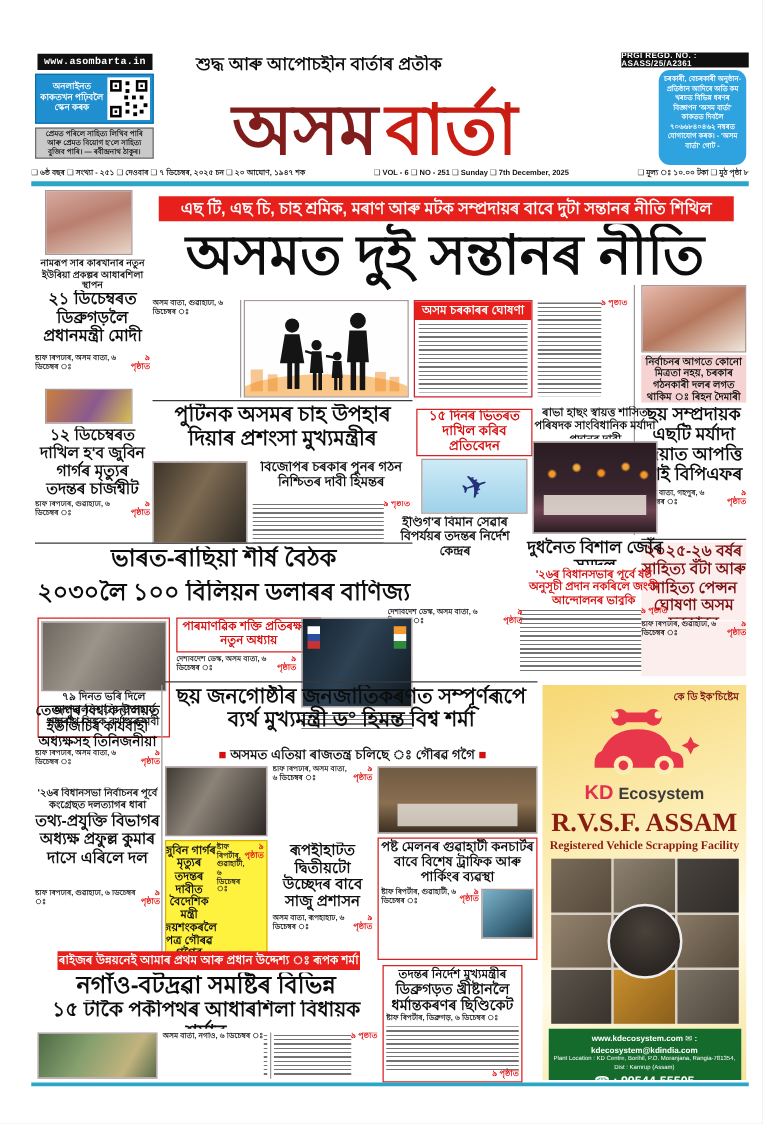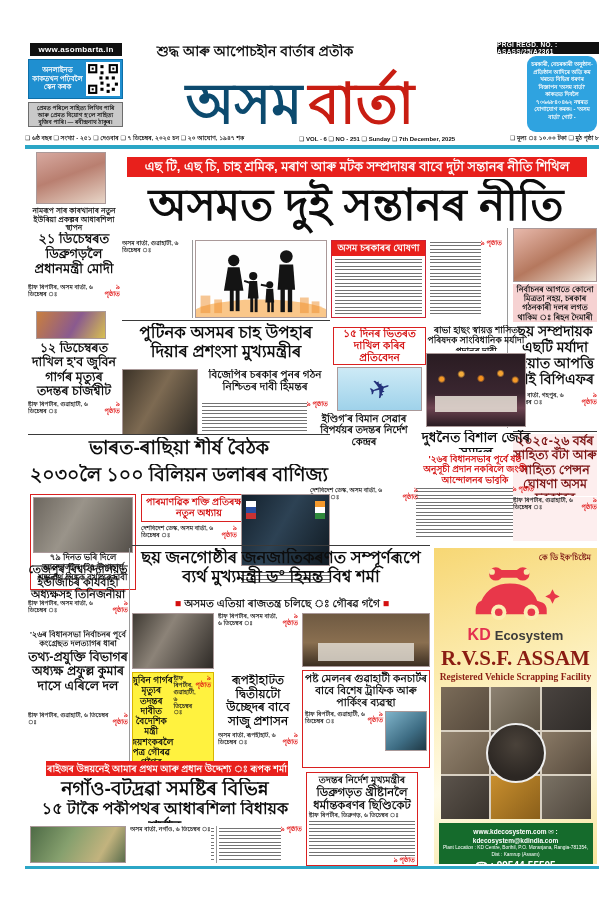--- a/index.html
+++ b/index.html
@@ -17,38 +17,38 @@
   .dl{font-weight:bold;font-size:6px;line-height:1.15;color:#1c1c1c;}
   .sim{flex:1;background:repeating-linear-gradient(to bottom,#3d3d3d 0,#3d3d3d 1px,transparent 1px,transparent 3.4px);opacity:.72;margin:2px 0 1px 0;}
   .jump{color:#e01212;font-weight:bold;font-size:6.5px;text-align:right;line-height:1;}
   .caption{font-weight:bold;text-align:center;line-height:1.15;color:#101010;}
   .boxed{border:1.5px solid #d92020;}
   .announce-hdr{background:#e8201c;color:#fff;font-weight:bold;font-size:9.5px;display:flex;align-items:center;justify-content:center;}
   .pinkbg{background:#f6d2d2;}
   .pinklite{background:#fdeeee;}
   .yellowbox{background:#fff23f;border:1px solid #d8b400;}
   .masthead{display:flex;align-items:flex-end;justify-content:center;gap:6px;font-weight:bold;}
-  .mast-black{color:#0c4a6e;font-size:56px;line-height:1;margin-top:40px;}
+  .mast-black{color:#7f1d1d;font-size:56px;line-height:1;margin-top:40px;}
   .mast-red{color:#c81d12;font-size:56px;line-height:1;}
   .notice{background:#2fa3e0;border-radius:9px;color:#fff;font-size:5.6px;font-weight:bold;text-align:center;line-height:1.35;padding:5px 4px;}
   .quote{background:#c9c9c9;border:1px solid #6d6d6d;color:#101010;font-size:5.8px;font-weight:bold;text-align:center;line-height:1.25;padding:2px;}
   .dateline-row{display:flex;justify-content:space-between;align-items:center;font-size:6px;font-weight:bold;color:#111;}
   .ad{background:linear-gradient(160deg,#f7d774 0%,#fcedb4 38%,#fffbe8 66%,#f7e49a 100%);display:flex;flex-direction:column;align-items:center;}
   .ad-title{font-family:"Liberation Serif","DejaVu Serif",serif;color:#8a1c12;font-weight:bold;}
   .greenbar{background:#156b2c;color:#fff;text-align:center;line-height:1.4;}
   .collage{display:grid;grid-template-columns:1fr 1fr 1fr;grid-template-rows:1fr 1fr 1fr;gap:2px;position:relative;background:#d8d0c2;}
   .collage div{background:linear-gradient(135deg,#7b6c59,#55493c);}
   .kd-row{display:flex;align-items:baseline;gap:4px;font-weight:bold;}
 </style>
 </head>
 <body>
 
 <div class="page">
 
-  <div class="abs bar" style="left:30px;top:43px;width:92px;height:13px;font-size:8px;">www.asombarta.in</div>
+  <div class="abs bar" style="left:30px;top:43px;width:92px;height:13px;font-size:8px;font-family:Liberation Mono, monospace;">www.asombarta.in</div>
 
   <div class="abs" style="left:28px;top:59px;width:95px;height:40px;background:#1f8fd0;border:1px solid #0d6fa8;display:flex;align-items:center;">
     <div style="flex:1;color:#fff;font-weight:bold;font-size:7px;text-align:center;line-height:1.2;padding:1px;">অনলাইনত কাকতখন পঢ়িবলৈ স্কেন কৰক</div>
     <div style="width:34px;height:34px;background:#fff;margin-right:2px;flex:none;">
       <svg viewBox="0 0 33 33" width="34" height="34">
         <rect x="0" y="0" width="33" height="33" fill="#fff"></rect>
         <g fill="#000">
           <rect x="2" y="2" width="9" height="9"></rect>
             <rect x="22" y="2" width="9" height="9"></rect>
             <rect x="2" y="22" width="9" height="9"></rect>

